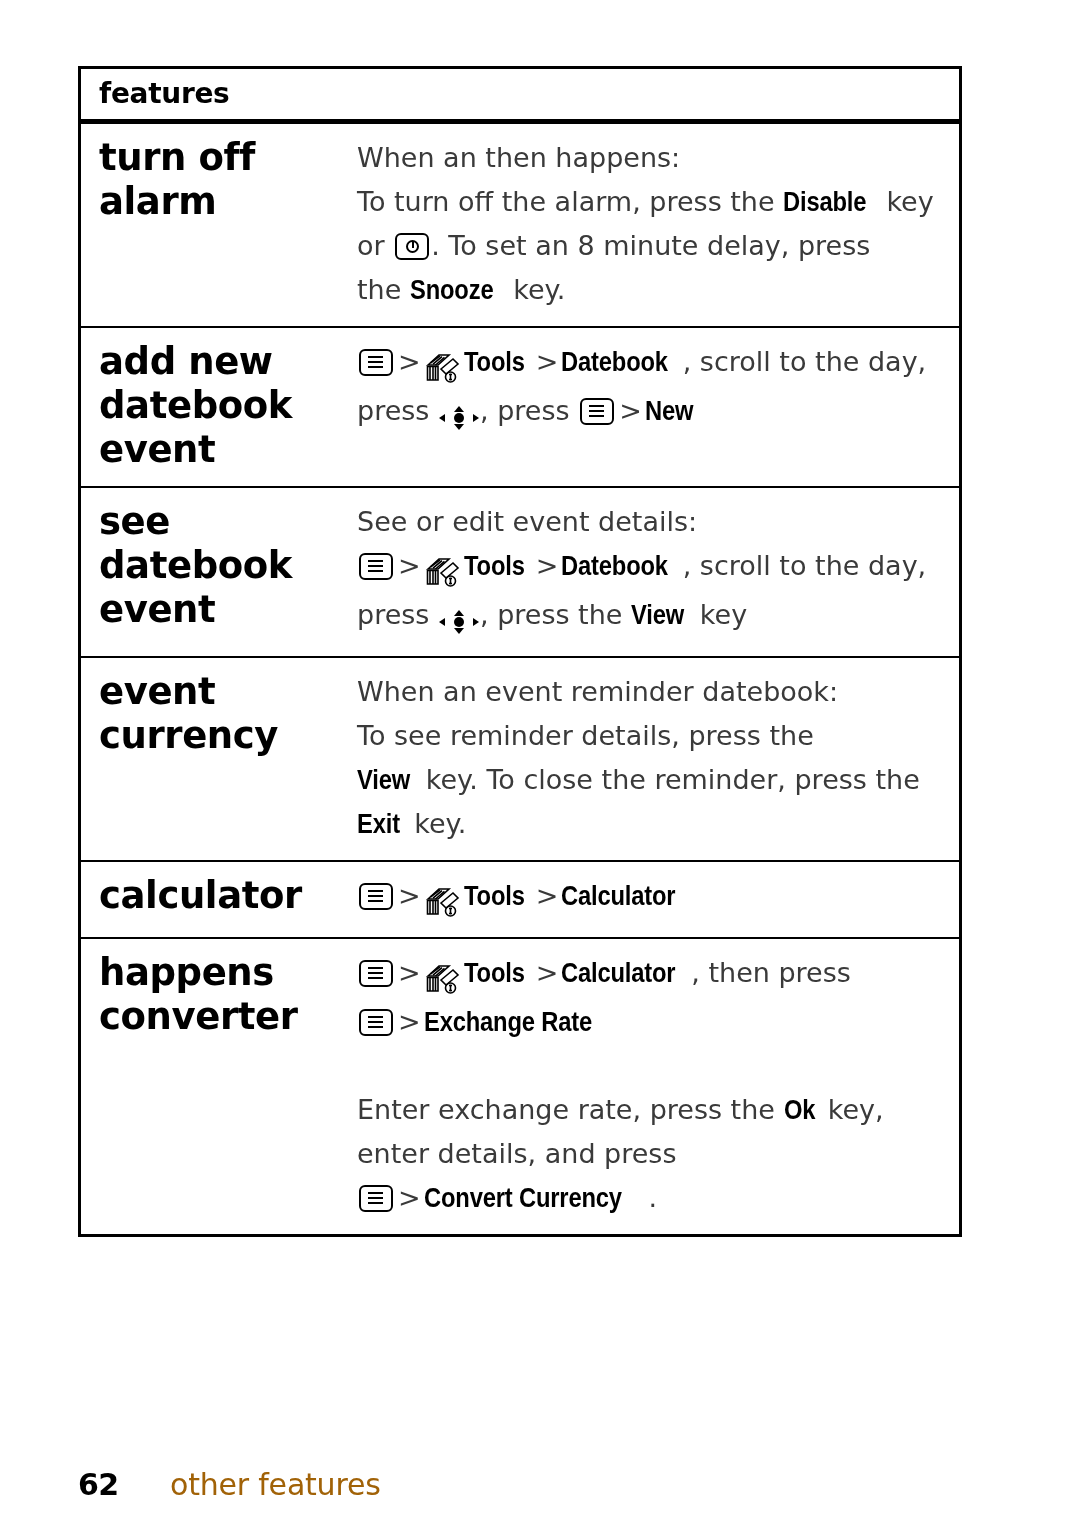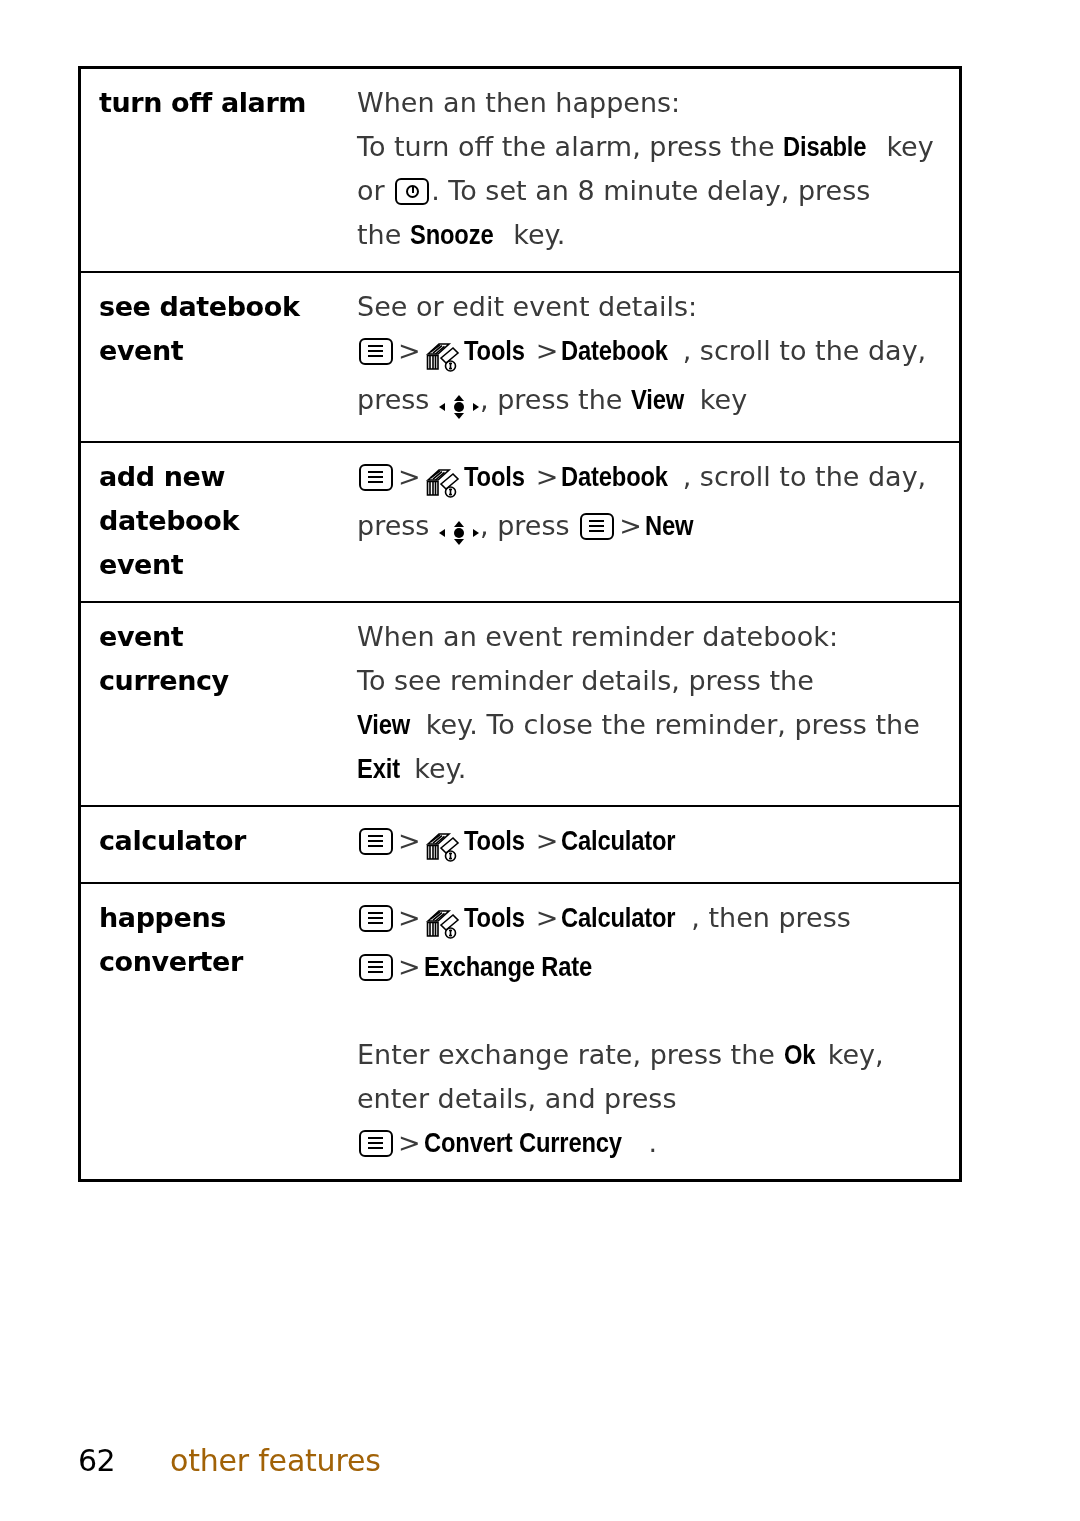--- a/index.html
+++ b/index.html
@@ -56,21 +56,21 @@
     letter-spacing: -0.3px;
   }
 
   .row td {
     border-top: 2px solid #000;
   }
   .row.first td { border-top: none; }
 
   .cell-term {
     font-weight: bold;
-    font-size: 27px;
+    font-size: 37px;
     line-height: 44px;
     padding: 12px 6px 14px 18px !important;
     letter-spacing: -0.4px;
   }
   .cell-desc {
     font-size: 27px;
     line-height: 44px;
     padding: 12px 12px 14px 8px !important;
     color: #3a3a3a;
   }
@@ -163,51 +163,86 @@
 
   
   .footer {
     position: absolute;
     left: 78px;
     top: 1443px;
     width: 884px;
     font-size: 30px;
   }
   .footer .pg {
-    font-weight: normal;
+    font-weight: bold;
     display: inline-block;
     width: 92px;
     letter-spacing: -0.5px;
+    margin-top: 24px;
   }
   .footer .cap {
     color: #a16207;
     letter-spacing: -0.2px;
   }
 </style>
 </head>
 <body>
 
 <div class="page">
 
   <div class="features-table">
     <table>
       <colgroup>
           <col class="c1">
           <col class="c2">
         </colgroup>
       <tbody>
+        <tr class="hdr-row">
+          <td colspan="2">
+            <span class="hdr-title">features</span>
+          </td>
+        </tr>
       <tr class="row first">
             <td class="cell-term">
               <div class="line">turn off alarm</div>
             </td>
             <td class="cell-desc">
               <div class="line">When an then happens:</div>
               <div class="line">To turn off the alarm, press the <span class="scr">Disable</span> key</div>
               <div class="line">or <span class="icon icon-power"></span>. To set an 8 minute delay, press</div>
               <div class="line">the <span class="scr">Snooze</span> key.</div>
+            </td>
+          </tr>
+          <tr class="row">
+            <td class="cell-term">
+              <div class="line">add new</div>
+              <div class="line">datebook</div>
+              <div class="line">event</div>
+            </td>
+            <td class="cell-desc">
+              <div class="line"><span class="icon icon-menu"></span><span class="gt">&gt;</span><span class="icon"><svg class="icon-tools" viewBox="0 0 36 30" xmlns="http://www.w3.org/2000/svg">
+                    <g fill="none" stroke="#000" stroke-width="1.6">
+                      <path d="M3 12 L14 2 L24 2 L13 12 Z"></path>
+                      <path d="M5.5 10 L15 2.8 M8 11.2 L17 3.6 M10.5 12 L19.5 4.4"></path>
+                      <path d="M2.5 13.5 L13 13.5 L13 27 L2.5 27 Z"></path>
+                      <path d="M5 13.5 L5 27 M8 13.5 L8 27 M10.5 13.5 L10.5 27"></path>
+                      <path d="M16 16 L28 6 L33 11 L21 21 Z"></path>
+                      <circle cx="25.5" cy="24" r="5"></circle>
+                      <path d="M24 21.5 L27 21.5 M24 26.5 L27 26.5 M25.5 20.5 L25.5 27.5"></path>
+                    </g>
+                  </svg></span><span class="scr">Tools</span><span class="gt">&gt;</span><span class="scr">Datebook</span>, scroll to the day,</div>
+              <div class="line">press <span class="icon"><svg class="icon-nav" viewBox="0 0 40 24" xmlns="http://www.w3.org/2000/svg">
+                    <g fill="#000">
+                      <polygon points="0,12 6,8 6,16"></polygon>
+                      <polygon points="40,12 34,8 34,16"></polygon>
+                      <polygon points="20,0 25,6 15,6"></polygon>
+                      <polygon points="20,24 25,18 15,18"></polygon>
+                      <circle cx="20" cy="12" r="5"></circle>
+                    </g>
+                  </svg></span>, press <span class="icon icon-menu"></span><span class="gt">&gt;</span><span class="scr">New</span></div>
             </td>
           </tr>
           <tr class="row">
             <td class="cell-term">
               <div class="line">see datebook</div>
               <div class="line">event</div>
             </td>
             <td class="cell-desc">
               <div class="line">See or edit event details:</div>
               <div class="line"><span class="icon icon-menu"></span><span class="gt">&gt;</span><span class="icon"><svg class="icon-tools" viewBox="0 0 36 30" xmlns="http://www.w3.org/2000/svg">
@@ -227,93 +262,64 @@
                       <polygon points="40,12 34,8 34,16"></polygon>
                       <polygon points="20,0 25,6 15,6"></polygon>
                       <polygon points="20,24 25,18 15,18"></polygon>
                       <circle cx="20" cy="12" r="5"></circle>
                     </g>
                   </svg></span>, press the <span class="scr">View</span> key</div>
             </td>
           </tr>
           <tr class="row">
             <td class="cell-term">
-              <div class="line">add new</div>
-              <div class="line">datebook</div>
               <div class="line">event</div>
+              <div class="line">currency</div>
+            </td>
+            <td class="cell-desc">
+              <div class="line">When an event reminder datebook:</div>
+              <div class="line">To see reminder details, press the</div>
+              <div class="line"><span class="scr">View</span> key. To close the reminder, press the</div>
+              <div class="line"><span class="scr">Exit</span> key.</div>
+            </td>
+          </tr>
+          <tr class="row">
+            <td class="cell-term">
+              <div class="line">calculator</div>
             </td>
             <td class="cell-desc">
               <div class="line"><span class="icon icon-menu"></span><span class="gt">&gt;</span><span class="icon"><svg class="icon-tools" viewBox="0 0 36 30" xmlns="http://www.w3.org/2000/svg">
                     <g fill="none" stroke="#000" stroke-width="1.6">
                       <path d="M3 12 L14 2 L24 2 L13 12 Z"></path>
                       <path d="M5.5 10 L15 2.8 M8 11.2 L17 3.6 M10.5 12 L19.5 4.4"></path>
                       <path d="M2.5 13.5 L13 13.5 L13 27 L2.5 27 Z"></path>
                       <path d="M5 13.5 L5 27 M8 13.5 L8 27 M10.5 13.5 L10.5 27"></path>
                       <path d="M16 16 L28 6 L33 11 L21 21 Z"></path>
                       <circle cx="25.5" cy="24" r="5"></circle>
                       <path d="M24 21.5 L27 21.5 M24 26.5 L27 26.5 M25.5 20.5 L25.5 27.5"></path>
                     </g>
-                  </svg></span><span class="scr">Tools</span><span class="gt">&gt;</span><span class="scr">Datebook</span>, scroll to the day,</div>
-              <div class="line">press <span class="icon"><svg class="icon-nav" viewBox="0 0 40 24" xmlns="http://www.w3.org/2000/svg">
-                    <g fill="#000">
-                      <polygon points="0,12 6,8 6,16"></polygon>
-                      <polygon points="40,12 34,8 34,16"></polygon>
-                      <polygon points="20,0 25,6 15,6"></polygon>
-                      <polygon points="20,24 25,18 15,18"></polygon>
-                      <circle cx="20" cy="12" r="5"></circle>
-                    </g>
-                  </svg></span>, press <span class="icon icon-menu"></span><span class="gt">&gt;</span><span class="scr">New</span></div>
-            </td>
-          </tr>
-          <tr class="row">
-            <td class="cell-term">
-              <div class="line">event</div>
-              <div class="line">currency</div>
-            </td>
-            <td class="cell-desc">
-              <div class="line">When an event reminder datebook:</div>
-              <div class="line">To see reminder details, press the</div>
-              <div class="line"><span class="scr">View</span> key. To close the reminder, press the</div>
-              <div class="line"><span class="scr">Exit</span> key.</div>
-            </td>
-          </tr>
-          <tr class="row">
-            <td class="cell-term">
-              <div class="line">calculator</div>
+                  </svg></span><span class="scr">Tools</span><span class="gt">&gt;</span><span class="scr">Calculator</span></div>
+            </td>
+          </tr>
+          <tr class="row">
+            <td class="cell-term">
+              <div class="line">happens</div>
+              <div class="line">converter</div>
             </td>
             <td class="cell-desc">
               <div class="line"><span class="icon icon-menu"></span><span class="gt">&gt;</span><span class="icon"><svg class="icon-tools" viewBox="0 0 36 30" xmlns="http://www.w3.org/2000/svg">
                     <g fill="none" stroke="#000" stroke-width="1.6">
                       <path d="M3 12 L14 2 L24 2 L13 12 Z"></path>
                       <path d="M5.5 10 L15 2.8 M8 11.2 L17 3.6 M10.5 12 L19.5 4.4"></path>
                       <path d="M2.5 13.5 L13 13.5 L13 27 L2.5 27 Z"></path>
                       <path d="M5 13.5 L5 27 M8 13.5 L8 27 M10.5 13.5 L10.5 27"></path>
                       <path d="M16 16 L28 6 L33 11 L21 21 Z"></path>
                       <circle cx="25.5" cy="24" r="5"></circle>
                       <path d="M24 21.5 L27 21.5 M24 26.5 L27 26.5 M25.5 20.5 L25.5 27.5"></path>
                     </g>
-                  </svg></span><span class="scr">Tools</span><span class="gt">&gt;</span><span class="scr">Calculator</span></div>
-            </td>
-          </tr>
-          <tr class="row">
-            <td class="cell-term">
-              <div class="line">happens</div>
-              <div class="line">converter</div>
-            </td>
-            <td class="cell-desc">
-              <div class="line"><span class="icon icon-menu"></span><span class="gt">&gt;</span><span class="icon"><svg class="icon-tools" viewBox="0 0 36 30" xmlns="http://www.w3.org/2000/svg">
-                    <g fill="none" stroke="#000" stroke-width="1.6">
-                      <path d="M3 12 L14 2 L24 2 L13 12 Z"></path>
-                      <path d="M5.5 10 L15 2.8 M8 11.2 L17 3.6 M10.5 12 L19.5 4.4"></path>
-                      <path d="M2.5 13.5 L13 13.5 L13 27 L2.5 27 Z"></path>
-                      <path d="M5 13.5 L5 27 M8 13.5 L8 27 M10.5 13.5 L10.5 27"></path>
-                      <path d="M16 16 L28 6 L33 11 L21 21 Z"></path>
-                      <circle cx="25.5" cy="24" r="5"></circle>
-                      <path d="M24 21.5 L27 21.5 M24 26.5 L27 26.5 M25.5 20.5 L25.5 27.5"></path>
-                    </g>
                   </svg></span><span class="scr">Tools</span><span class="gt">&gt;</span><span class="scr">Calculator</span>, then press</div>
               <div class="line"><span class="icon icon-menu"></span><span class="gt">&gt;</span><span class="scr">Exchange Rate</span></div>
               <div class="line">&nbsp;</div>
               <div class="line">Enter exchange rate, press the <span class="scr">Ok</span> key,</div>
               <div class="line">enter details, and press</div>
               <div class="line"><span class="icon icon-menu"></span><span class="gt">&gt;</span><span class="scr">Convert Currency</span>.</div>
             </td>
           </tr>
         </tbody>
     </table>

